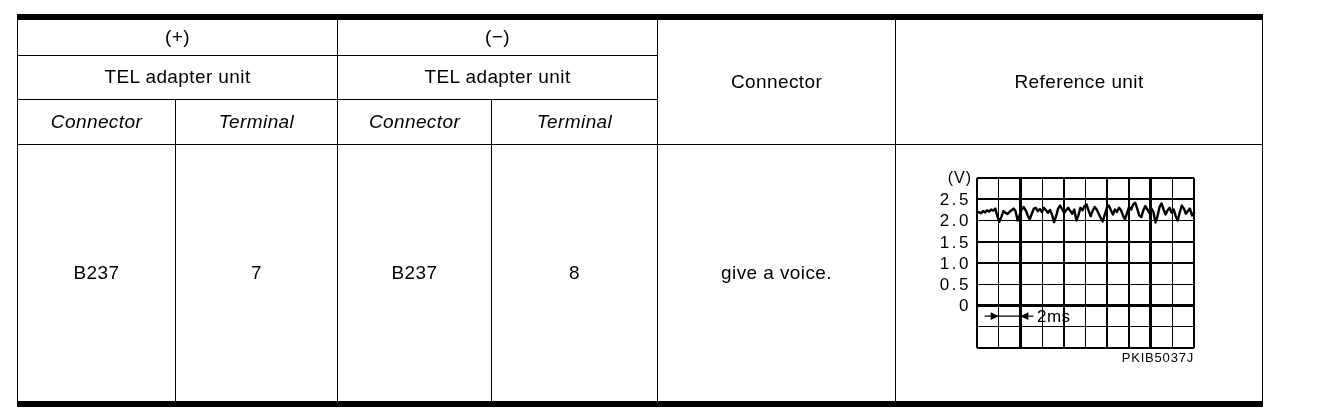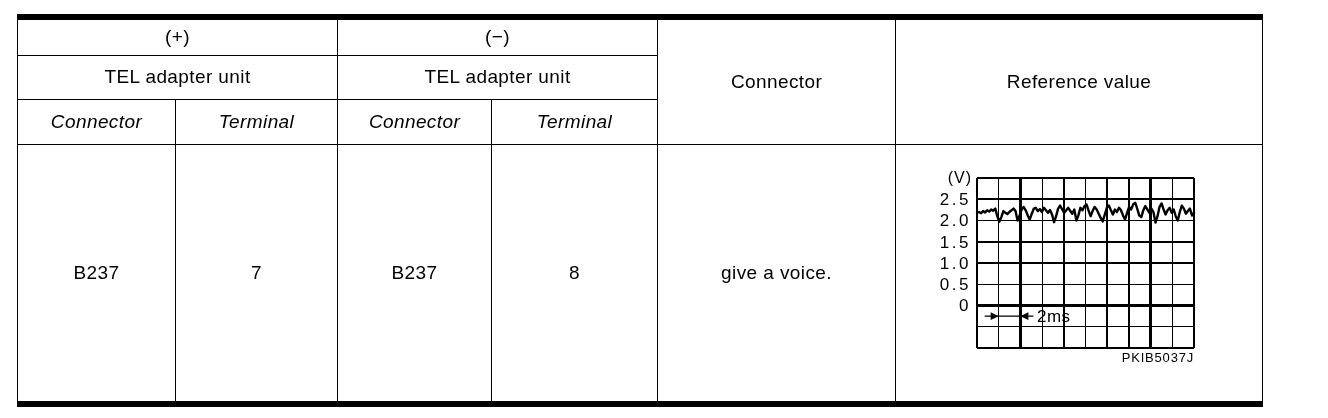--- a/index.html
+++ b/index.html
@@ -48,21 +48,21 @@
       <col style="width:154px">
     <col style="width:166px">
       <col style="width:238px">
       <col style="width:367px">
   </colgroup>
   <tbody>
       <tr class="r1">
     <td colspan="2" class="no-left">(+)</td>
     <td colspan="2">(−)</td>
     <td rowspan="3">Connector</td>
-    <td rowspan="3" class="no-right">Reference value</td>
+    <td rowspan="3" class="no-right">Reference unit</td>
   </tr>
   <tr class="r2">
     <td colspan="2" class="no-left">TEL adapter unit</td>
     <td colspan="2">TEL adapter unit</td>
   </tr>
   <tr class="r3">
     <td class="no-left">Connector</td>
     <td>Terminal</td>
     <td>Connector</td>
     <td>Terminal</td>

